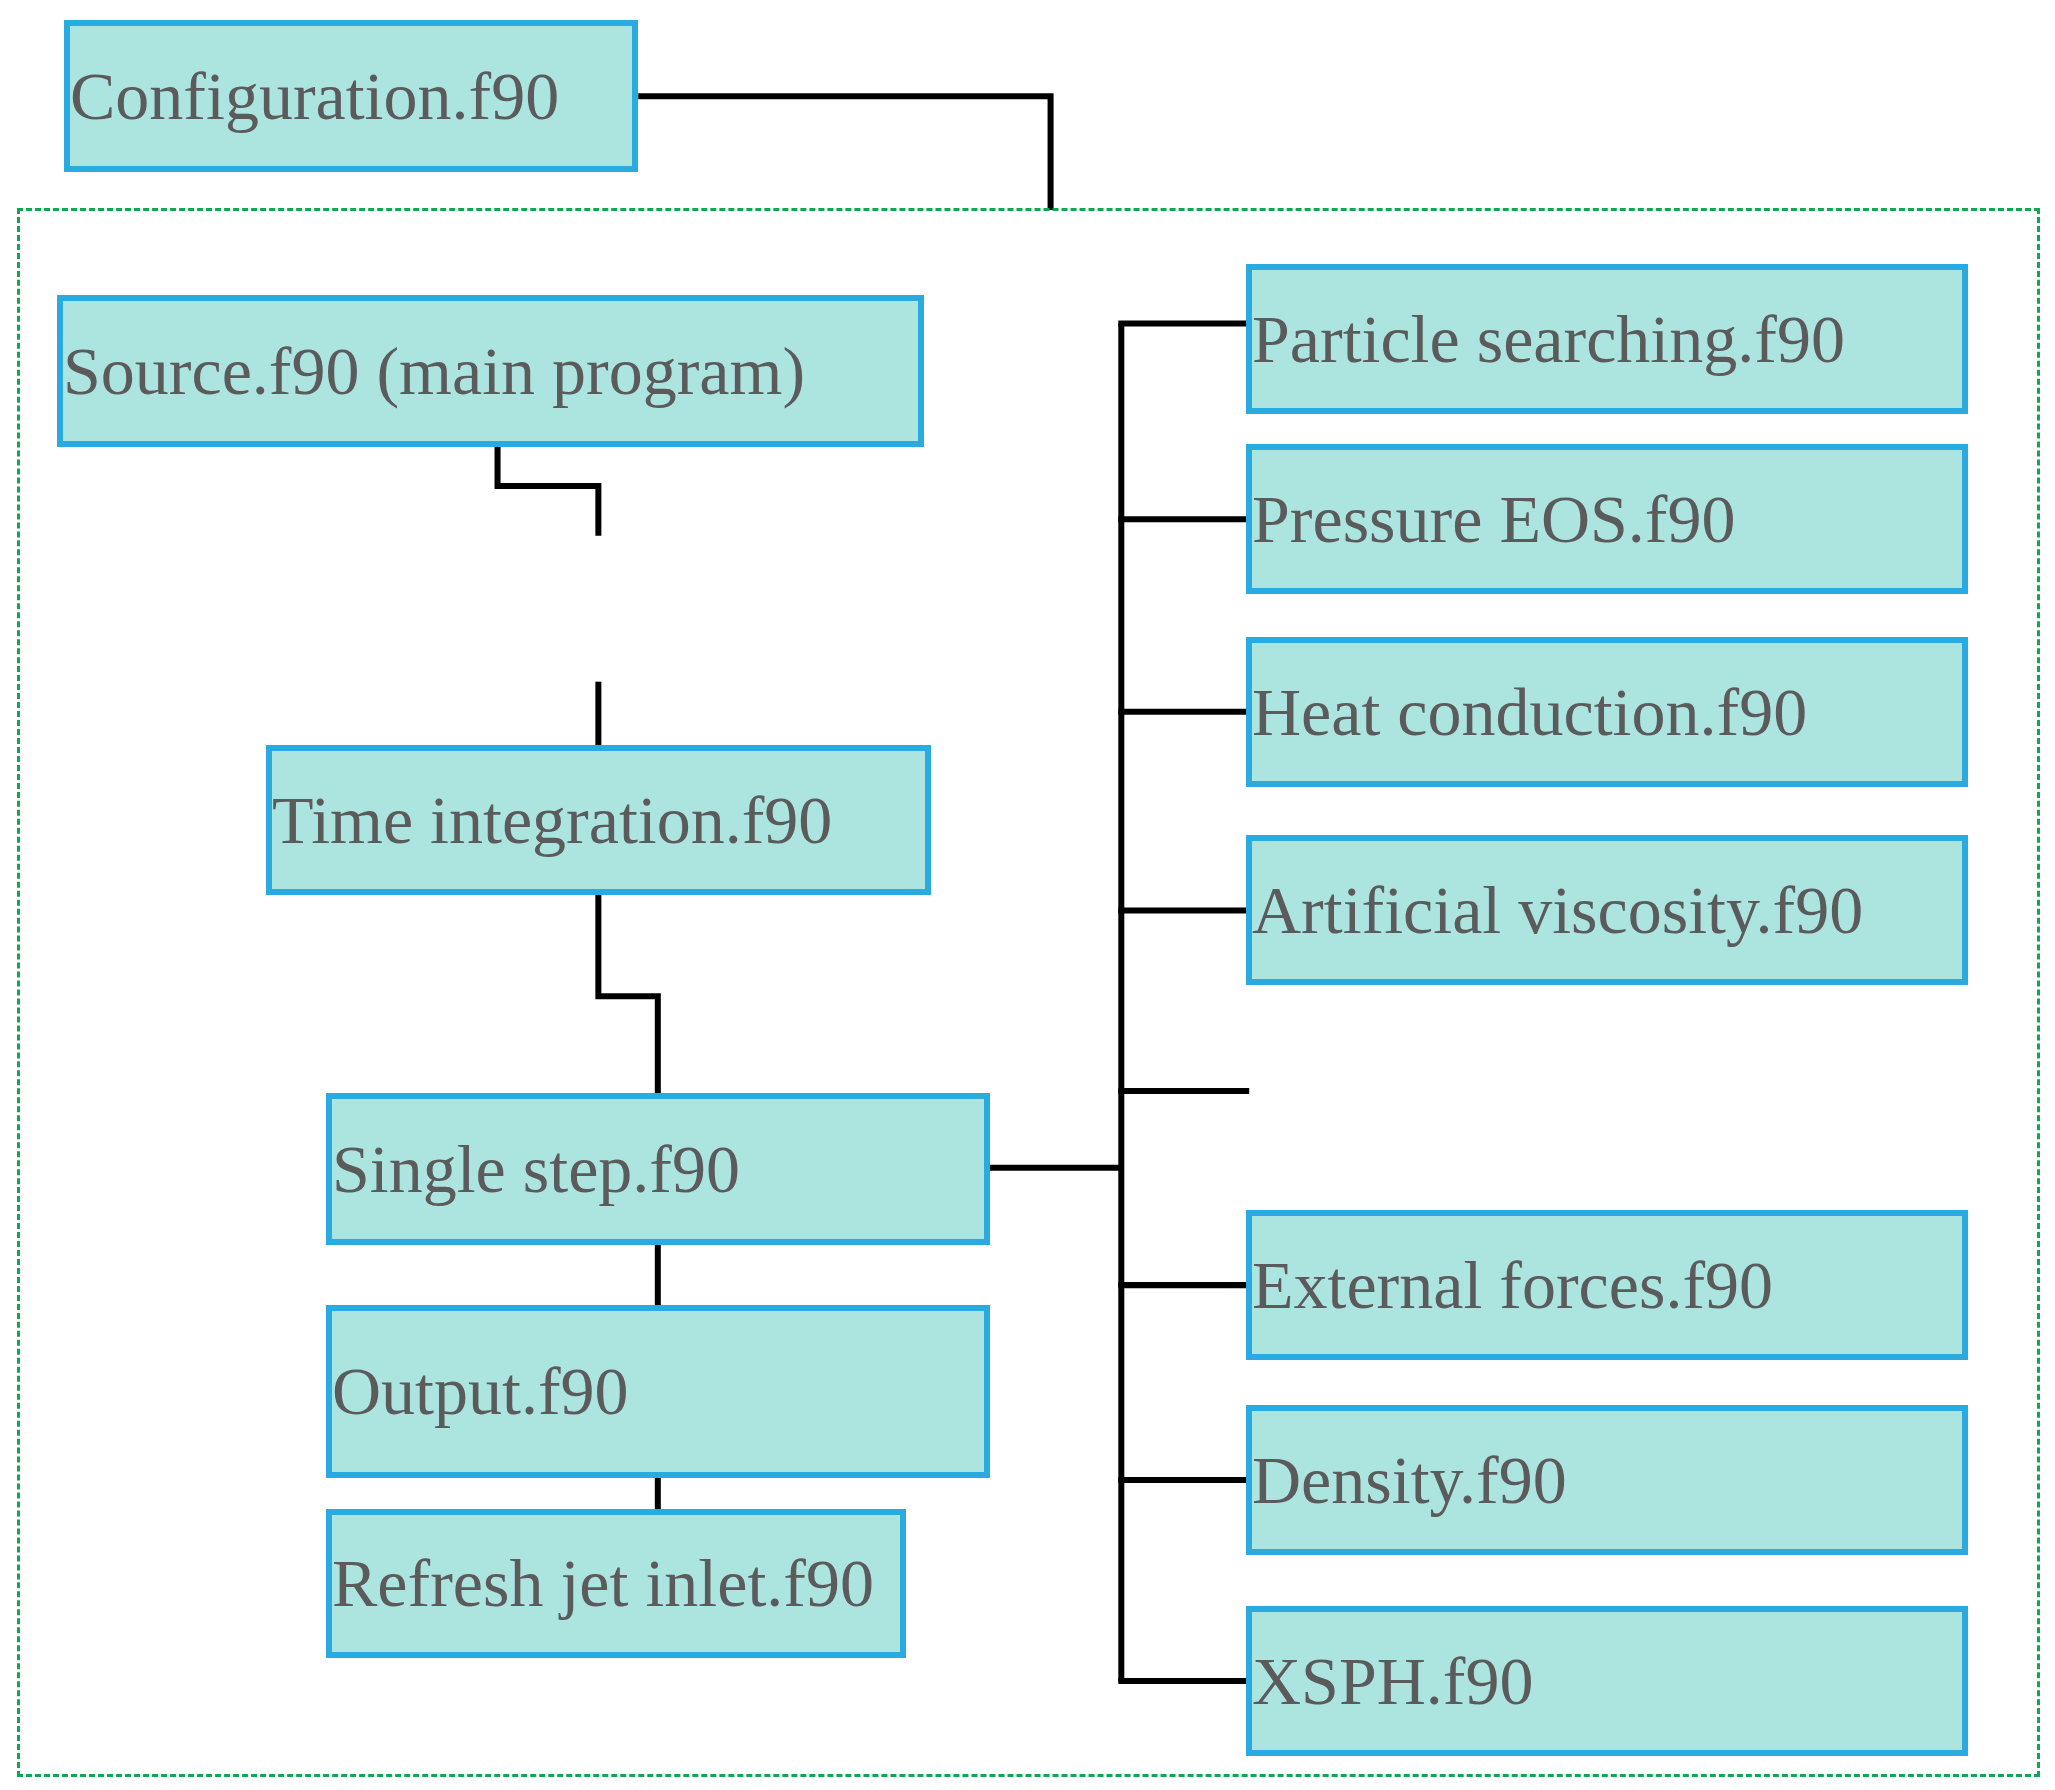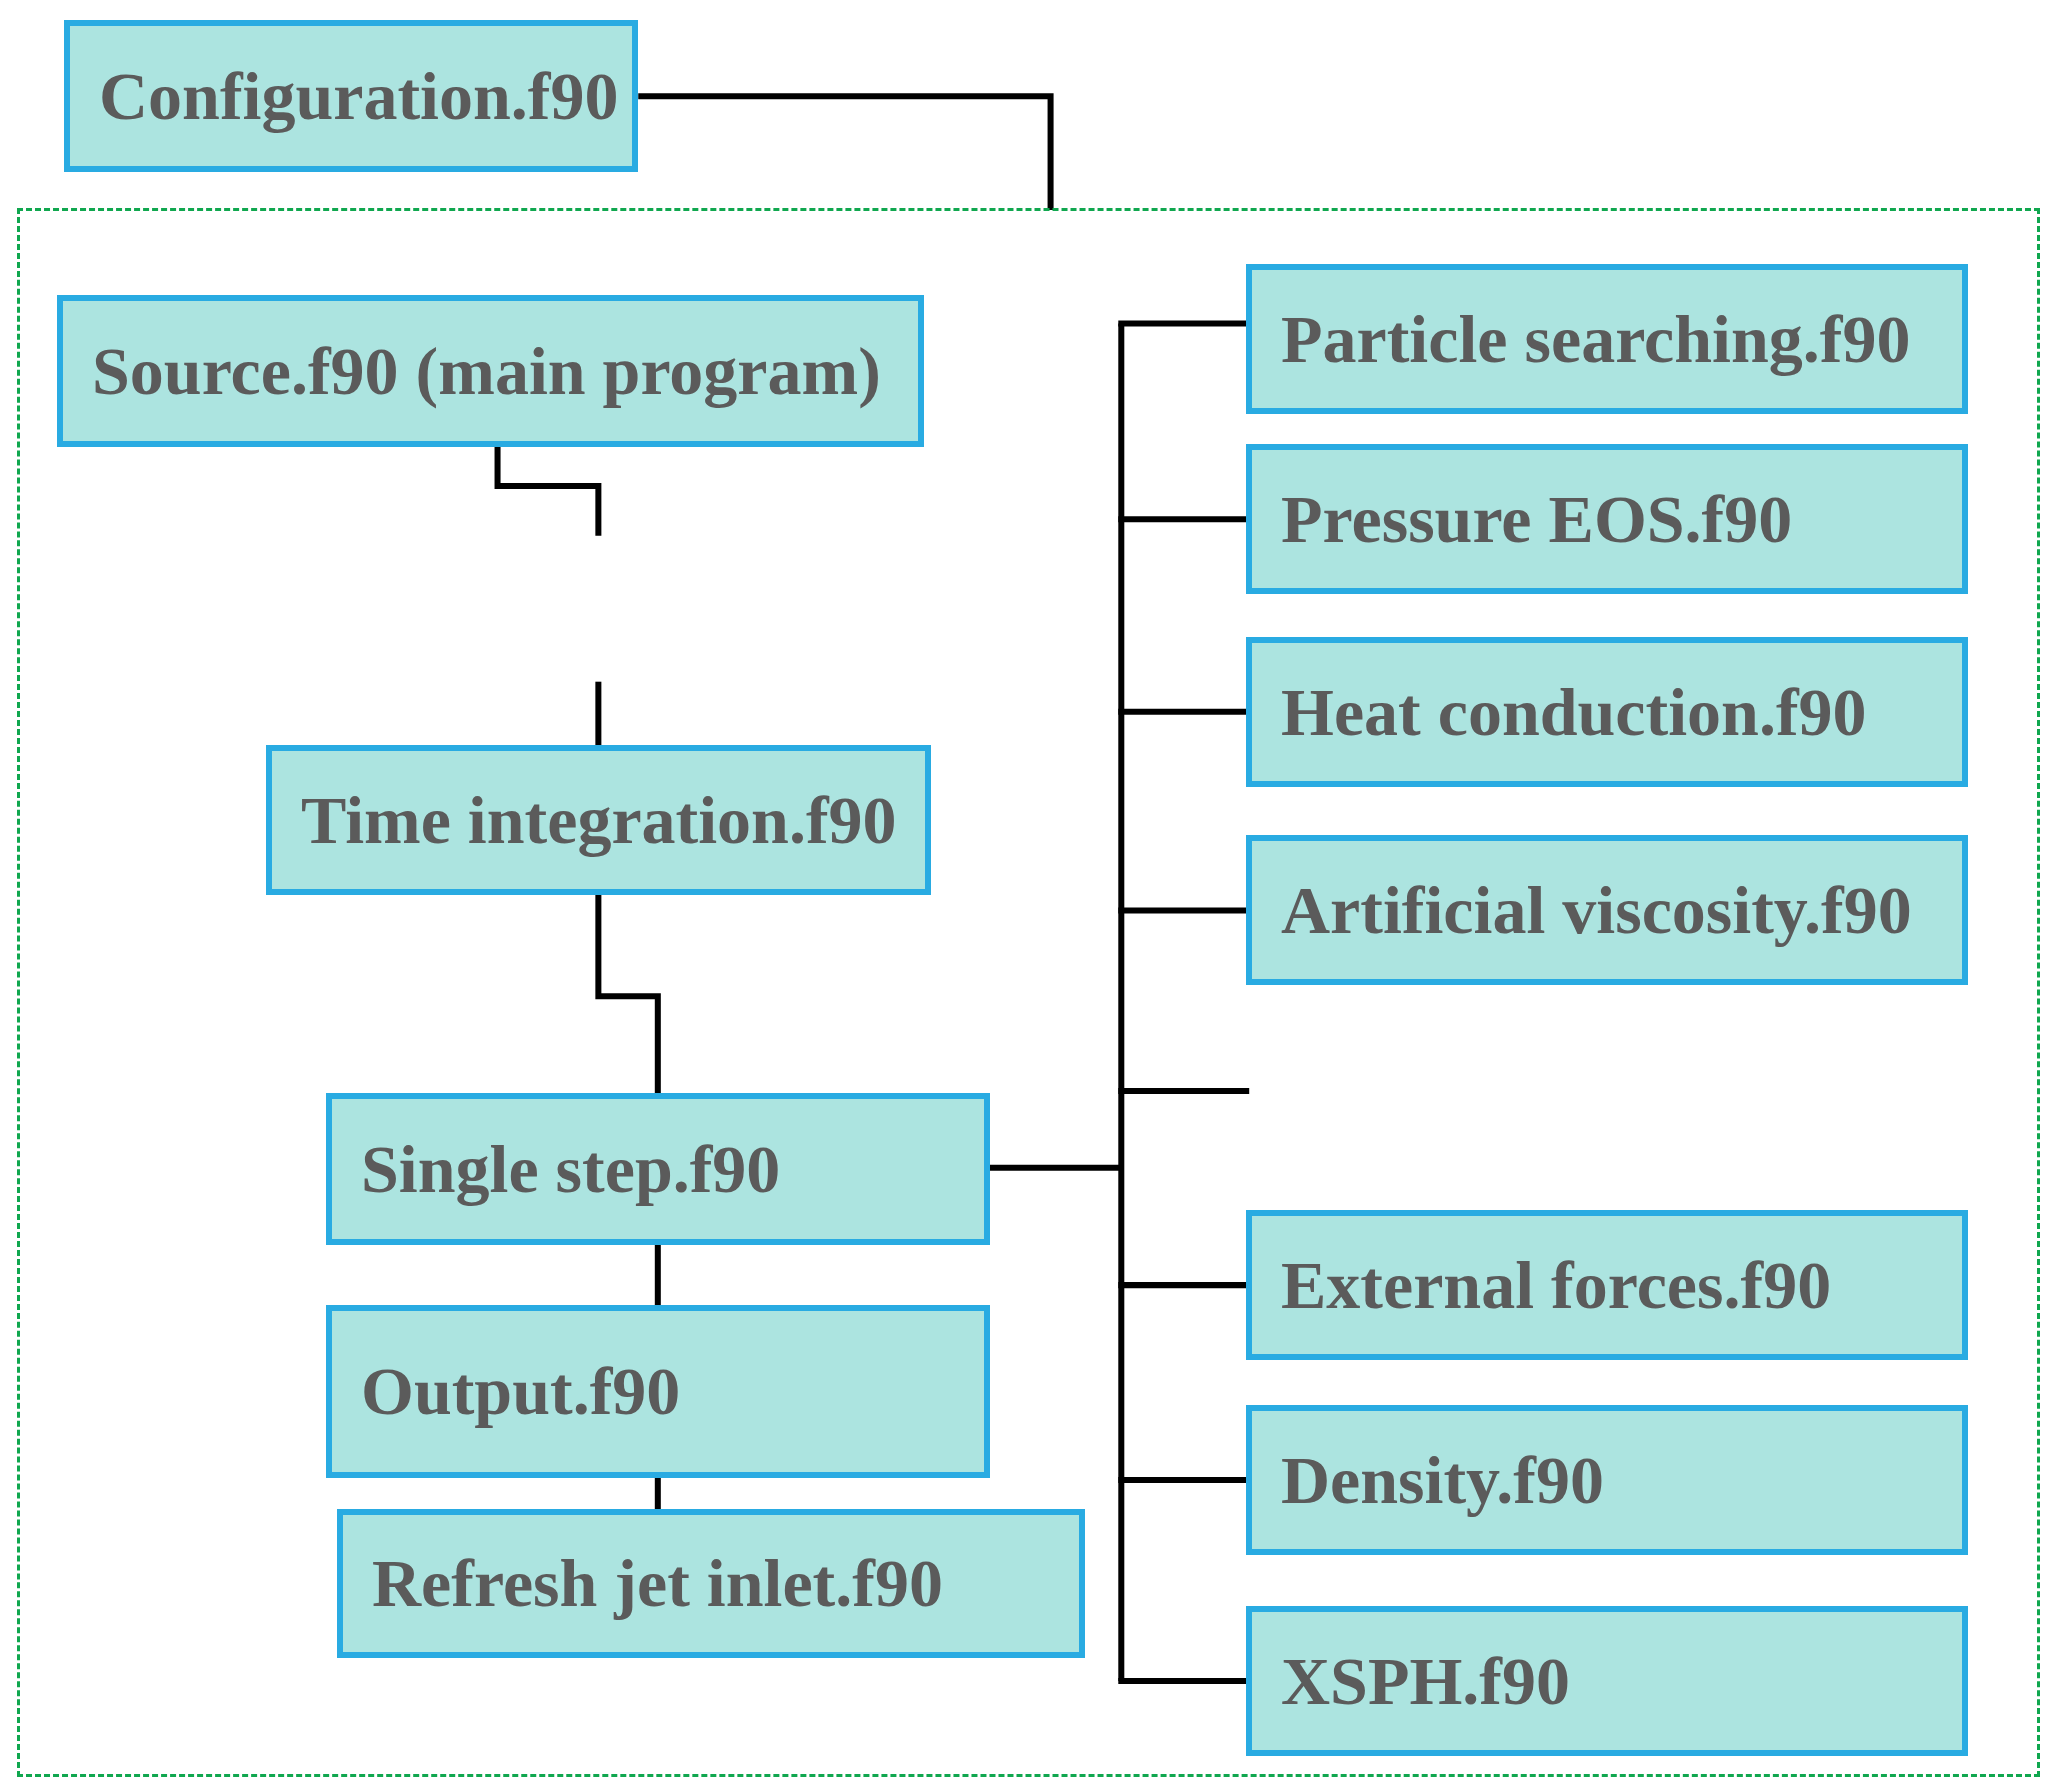--- a/index.html
+++ b/index.html
@@ -29,35 +29,33 @@
     border:3.8px dashed var(--group-border,#10a74f);
     box-sizing:border-box;
   }
   .node{
     position:absolute;
     box-sizing:border-box;
     background:var(--box-fill,#ace4e0);
     border:6px solid var(--box-border,#29abe2);
     display:flex;
     align-items:center;
-    padding-left:29px;
     font-size:68px;
     color:var(--text,#5b5b5b);
     white-space:nowrap;
     letter-spacing:0px;
-    font-weight:bold;
   }
   
   .n-config {left:64px;  top:20.3px;   width:574px;  height:152px;}
   .n-source {left:57px;  top:295px;  width:867px; height:152px;}
   .n-init   {left:266px; top:534px;  width:665px;  height:149px;}
   .n-time   {left:266px; top:745px;  width:665px;  height:150px;align-items:center;}
   .n-single {left:326px; top:1093px; width:664px;  height:152px;}
   .n-output {left:326px; top:1305px; width:664px;  height:173px;}
-  .n-refresh{left:326px; top:1509px; width:748px;  height:149px;margin-left:11px;}
+  .n-refresh{left:326px; top:1509px; width:580px;  height:149px;}
   
   .sub{left:1246px;width:722px;height:150px;}
   .s0{top:264px;} .s1{top:444px;} .s2{top:637px;} .s3{top:835px;}
   .s4{top:1016px;} .s5{top:1210px;} .s6{top:1405px;} .s7{top:1606px;}
 </style>
 </head>
 <body>
 
 <div class="canvas">
 

